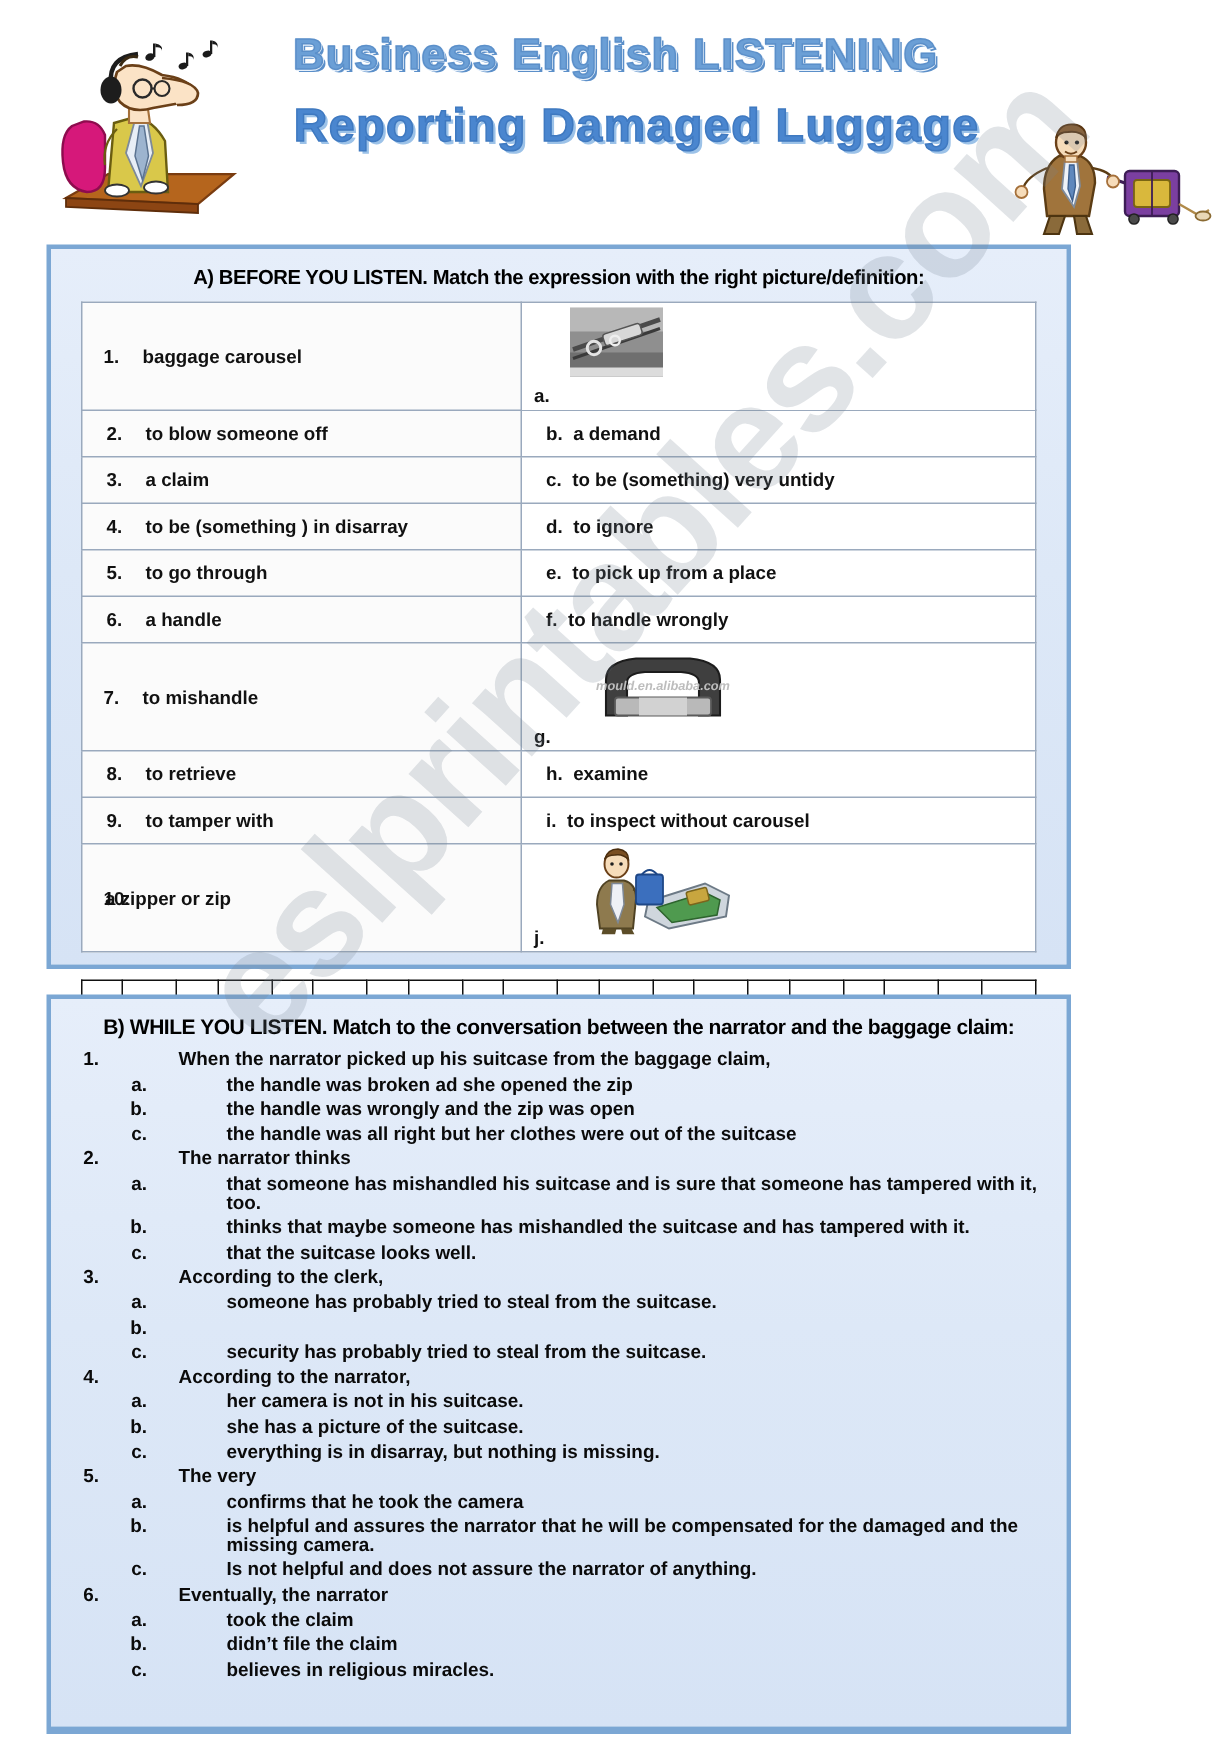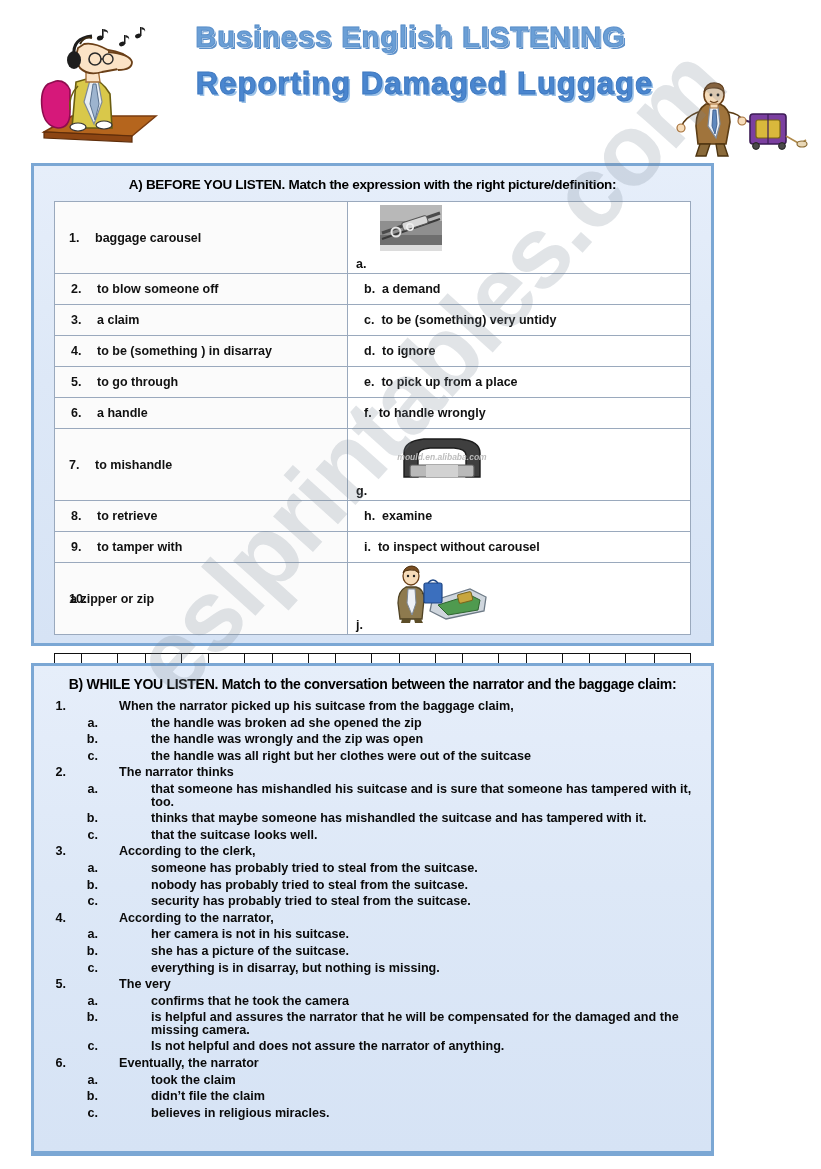--- a/index.html
+++ b/index.html
@@ -507,21 +507,20 @@
     <div class="q-row">
       <span class="q-num">3.</span>
       <span class="q-text">According to the clerk,</span>
     </div>
     <div class="opt-row">
       <span class="opt-letter">a.</span>
       <span class="opt-text">someone has probably tried to steal from the suitcase.</span>
     </div>
     <div class="opt-row">
       <span class="opt-letter">b.</span>
-      <span class="opt-text">nobody has probably tried to steal from the suitcase.</span>
     </div>
     <div class="opt-row">
       <span class="opt-letter">c.</span>
       <span class="opt-text">security has probably tried to steal from the suitcase.</span>
     </div>
 
     <div class="q-row">
       <span class="q-num">4.</span>
       <span class="q-text">According to the narrator,</span>
     </div>

